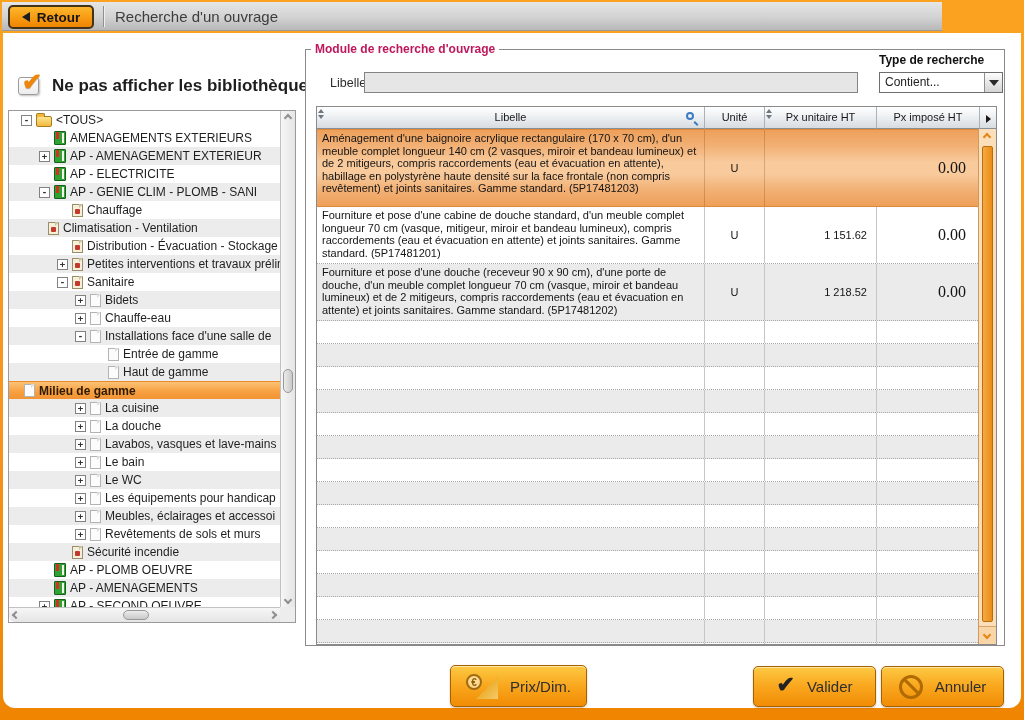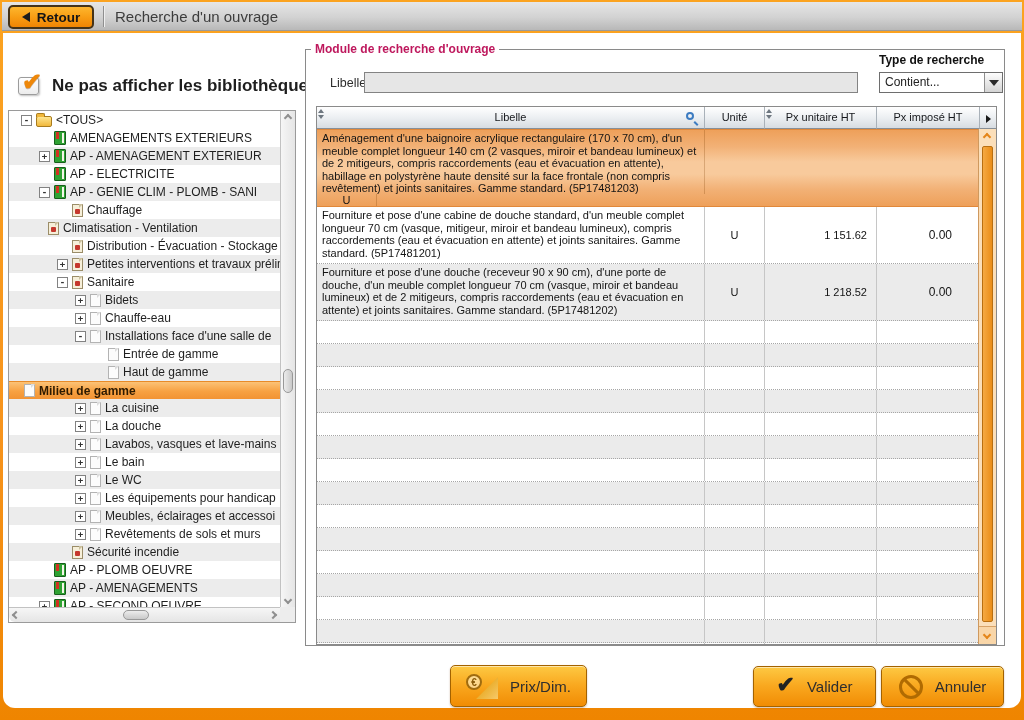--- a/index.html
+++ b/index.html
@@ -1,20 +1,20 @@
 <!DOCTYPE html>
 <html><head>
 <meta charset="utf-8">
 <style>
   * { margin:0; padding:0; box-sizing:border-box; }
   html,body { width:1024px; height:720px; overflow:hidden; }
   body { font-family:"Liberation Sans", sans-serif; background:linear-gradient(180deg,#fba320 0%,#f7941d 60%,#ef8500 100%); position:relative; }
 
   
-  .topbar { position:absolute; left:2px; top:2px; width:1020px; height:29px;
+  .topbar { position:absolute; left:2px; top:2px; width:940px; height:29px;
     background:linear-gradient(180deg,#e6e6e6 0%,#d2d2d2 55%,#b8b8b8 100%);
     border-bottom:1px solid #9a9a9a; }
   .back-btn { position:absolute; left:6px; top:3px; width:86px; height:24px;
     background:linear-gradient(180deg,#fdb62e 0%,#f89d14 50%,#ef8403 100%);
     border:2px solid #453318; border-radius:5px; cursor:pointer;
     display:flex; align-items:center; justify-content:center; gap:7px; }
   .back-arrow { width:0; height:0; border-top:5px solid transparent; border-bottom:5px solid transparent; border-right:8px solid #1d1d1d; }
   .back-label { font-size:13.5px; font-weight:bold; color:#151515; }
   .tb-sep { position:absolute; left:101px; top:4px; width:1px; height:21px; background:#8f8f8f; box-shadow:1px 0 0 #efefef; }
   .tb-title { position:absolute; left:113px; top:0; height:29px; line-height:29px; font-size:15px; color:#3d3d3d; }
@@ -101,27 +101,27 @@
   .sort .s-up { border-bottom:4px solid #6e7780; margin-bottom:2px; }
   .sort .s-dn { border-top:4px solid #6e7780; }
   .mag { position:absolute; right:10px; top:5px; width:8px; height:8px; border:2px solid #3d7cc1; border-radius:50%; }
   .mag::after { content:""; position:absolute; left:7px; top:7px; width:2px; height:5px; background:#3d7cc1; transform:rotate(-45deg); }
   .col-arrow { position:absolute; left:6px; top:8px; width:0; height:0;
     border-top:4px solid transparent; border-bottom:4px solid transparent; border-left:5px solid #1a1a1a; }
   .gbody { position:absolute; left:0; top:22px; right:18px; bottom:0; overflow:hidden; }
   .grow { display:flex; border-bottom:1px dotted #a6a6a6; background:#fff; cursor:pointer; }
   .grow.alt { background:#ebebeb; }
   .grow.sel { background:linear-gradient(180deg,#eea05a 0%,#f2b176 22%,#f8ca9c 42%,#f8ca9c 58%,#f2b176 78%,#eea05a 100%);
-    border-top:1px solid #e1883a; border-bottom:1px solid #e1883a;flex-direction:column; }
+    border-top:1px solid #e1883a; border-bottom:1px solid #e1883a; }
   .gc { border-right:1px solid #c6c6c6; overflow:hidden; }
   .grow.sel .gc { border-right-color:rgba(120,60,0,.25); }
   .gc-lib { width:388px; padding:2px 5px; font-size:11px; line-height:12.6px; color:#141414; }
   .gc-unit { width:60px; display:flex; align-items:center; justify-content:center; font-size:11px; color:#141414; }
   .gc-pu { width:112px; display:flex; align-items:center; justify-content:flex-end; padding-right:9px; font-size:11px; color:#141414; }
-  .gc-pi { flex:1; border-right:none; display:flex; align-items:center; justify-content:flex-end; padding-right:26px; font-size:12px; color:#141414; }
+  .gc-pi { flex:1; border-right:none; display:flex; align-items:center; justify-content:flex-end; padding-right:12px; font-size:16px; color:#141414;font-family:Liberation Serif, serif; }
 
   
   .gvscroll { position:absolute; right:0; top:22px; bottom:0; width:18px;
     background:#fbdfba; border-left:1px solid #cf995e; }
   .gchev { position:absolute; left:5px; width:6px; height:6px; border-left:2px solid #e4861a; border-bottom:2px solid #e4861a; }
   .gchev.up { top:5px; transform:rotate(135deg); }
   .gchev.dn { bottom:6px; transform:rotate(-45deg); }
   .gv-btn-dn { position:absolute; left:0; right:0; bottom:0; height:18px; background:#f9d6a8; border-top:1px solid #d8a368; }
   .gthumb { position:absolute; left:3px; right:3px; top:17px; bottom:22px;
     background:linear-gradient(90deg,#f5a943,#ea8d18); border:1px solid #b96f10; border-radius:2px; cursor:pointer; }

